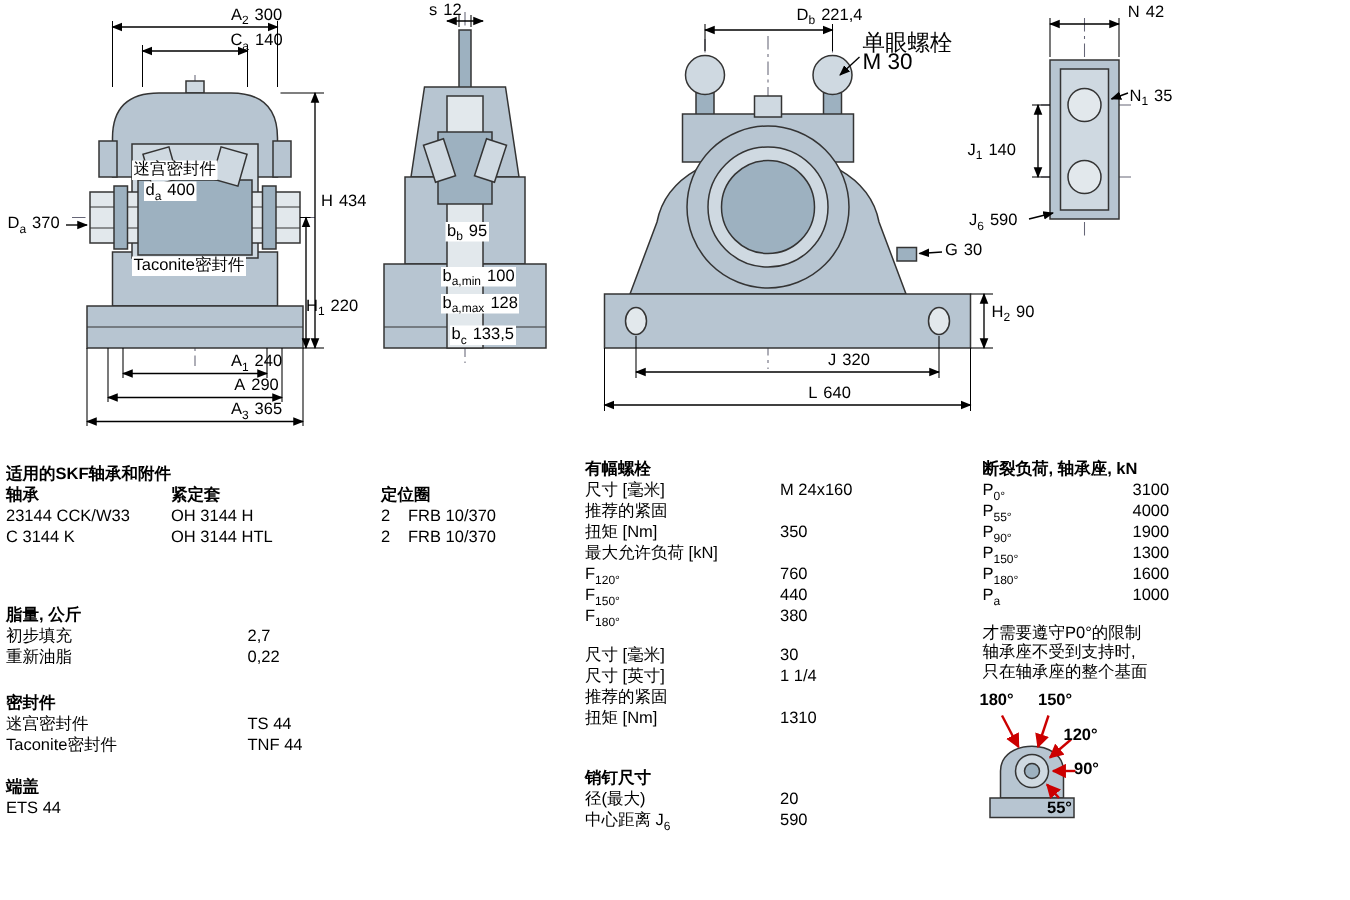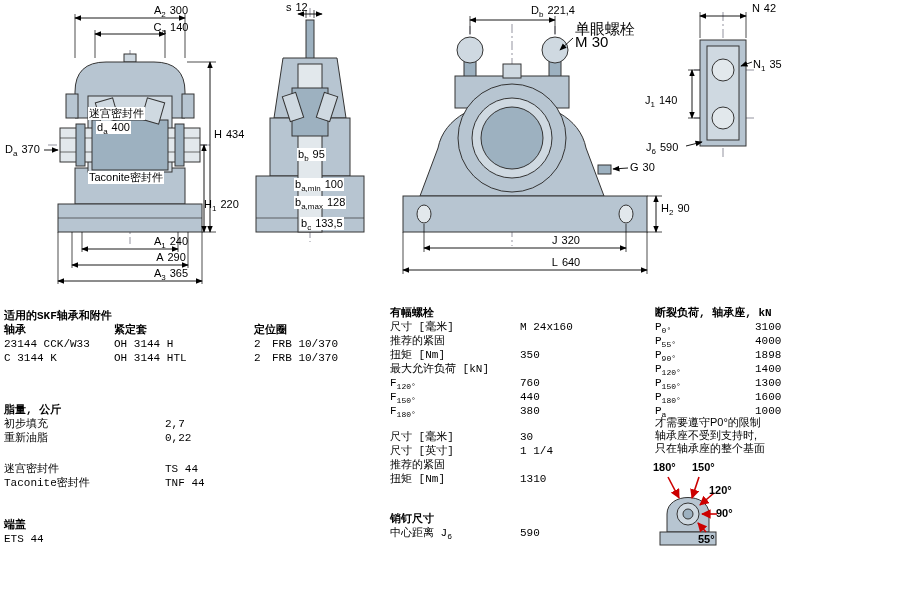--- a/index.html
+++ b/index.html
@@ -18,21 +18,21 @@
   .thin{stroke:#343434;stroke-width:.7;fill:none}
   .red{stroke:#c00;stroke-width:1.6;fill:none}
   
   .dim { position:absolute; font-size:11px; line-height:13px; white-space:nowrap; z-index:2; }
   .dim .v { margin-left:4px; }
   .dim.center { transform:translateX(-50%);margin-left:41px; }
   .dim.box { background:#fff; padding:0 1px; }
   sub.s { font-size:8px; line-height:0; }
   .twoline { position:absolute; font-size:15px; line-height:13px; z-index:2; white-space:nowrap; }
   .sec { position:absolute; font-size:11px; line-height:14px; z-index:2; }
-  .row { height:14px; position:relative; white-space:nowrap;font-family:Liberation Mono, monospace; }
+  .row { height:14px; position:relative; white-space:nowrap; }
   .row .val { position:absolute; top:0; }
   .title { font-weight:bold; }
   .bold { font-weight:bold; }
   .note { font-size:11px; line-height:13px; z-index:2; position:absolute; }
   .note div { height:13px; white-space:nowrap; }
   .angle { position:absolute; font-size:11px; font-weight:bold; z-index:3; white-space:nowrap; }
 </style>
 </head>
 <body>
 
@@ -191,21 +191,21 @@
 <div class="dim box" style="left:294px;top:178px"><span>b</span><sub class="s">a,min</sub><span class="v">100</span></div>
 <div class="dim box" style="left:294px;top:196px"><span>b</span><sub class="s">a,max</sub><span class="v">128</span></div>
 <div class="dim box" style="left:300px;top:217px"><span>b</span><sub class="s">c</sub><span class="v">133,5</span></div>
 
 <div class="dim center" style="left:512px;top:4px"><span>D</span><sub class="s">b</sub><span class="v">221,4</span></div>
 <div class="twoline" style="left:575px;top:22px">
   <div>单眼螺栓</div>
   <div>M 30</div>
 </div>
 <div class="dim center" style="left:525px;top:234px"><span>J</span><sub class="s"></sub><span class="v">320</span></div>
-<div class="dim center" style="left:525px;top:256px"><span>L</span><sub class="s"></sub><span class="v">640</span></div>
+<div class="dim center" style="left:512px;top:256px"><span>L</span><sub class="s"></sub><span class="v">640</span></div>
 <div class="dim" style="left:630px;top:161px"><span>G</span><sub class="s"></sub><span class="v">30</span></div>
 <div class="dim" style="left:661px;top:202px"><span>H</span><sub class="s">2</sub><span class="v">90</span></div>
 
 <div class="dim center" style="left:723px;top:2px"><span>N</span><sub class="s"></sub><span class="v">42</span></div>
 <div class="dim" style="left:753px;top:58px"><span>N</span><sub class="s">1</sub><span class="v">35</span></div>
 <div class="dim" style="left:645px;top:94px"><span>J</span><sub class="s">1</sub><span class="v">140</span></div>
 <div class="dim" style="left:646px;top:141px"><span>J</span><sub class="s">6</sub><span class="v">590</span></div>
 
 <div class="sec" style="left:4px;top:309px;width:370px">
   <div class="row title">适用的SKF轴承和附件</div>
@@ -228,20 +228,21 @@
   </div>
 </div>
 
 <div class="sec" style="left:4px;top:403px;width:240px">
   <div class="row title">脂量, 公斤</div>
   <div class="row"><span>初步填充</span><span class="val" style="left:161px">2,7</span></div>
   <div class="row"><span>重新油脂</span><span class="val" style="left:161px">0,22</span></div>
 </div>
 
 <div class="sec" style="left:4px;top:462px;width:240px">
+  <div class="row title">密封件</div>
   <div class="row"><span>迷宫密封件</span><span class="val" style="left:161px">TS 44</span></div>
   <div class="row"><span>Taconite密封件</span><span class="val" style="left:161px">TNF 44</span></div>
 </div>
 
 <div class="sec" style="left:4px;top:518px;width:240px">
   <div class="row title">端盖</div>
   <div class="row"><span>ETS 44</span></div>
 </div>
 
 <div class="sec" style="left:390px;top:306px;width:260px">
@@ -257,29 +258,29 @@
 
 <div class="sec" style="left:390px;top:430px;width:260px">
   <div class="row"><span>尺寸 [毫米]</span><span class="val" style="left:130px">30</span></div>
   <div class="row"><span>尺寸 [英寸]</span><span class="val" style="left:130px">1 1/4</span></div>
   <div class="row"><span>推荐的紧固</span></div>
   <div class="row"><span>扭矩 [Nm]</span><span class="val" style="left:130px">1310</span></div>
 </div>
 
 <div class="sec" style="left:390px;top:512px;width:260px">
   <div class="row title">销钉尺寸</div>
+  <div class="row"><span>径(最大)</span><span class="val" style="left:130px">20</span></div>
   <div class="row"><span>中心距离 J</span><sub class="s">6</sub><span class="val" style="left:130px">590</span></div>
 </div>
 
 <div class="sec" style="left:655px;top:306px;width:240px">
   <div class="row title">断裂负荷, 轴承座, kN</div>
   <div class="row"><span>P</span><sub class="s">0°</sub><span class="val" style="left:100px">3100</span></div>
   <div class="row"><span>P</span><sub class="s">55°</sub><span class="val" style="left:100px">4000</span></div>
-  <div class="row"><span>P</span><sub class="s">90°</sub><span class="val" style="left:100px">1898</span></div>
-  <div class="row"><span>P</span><sub class="s">120°</sub><span class="val" style="left:100px">1400</span></div>
+  <div class="row"><span>P</span><sub class="s">90°</sub><span class="val" style="left:100px">1900</span></div>
   <div class="row"><span>P</span><sub class="s">150°</sub><span class="val" style="left:100px">1300</span></div>
   <div class="row"><span>P</span><sub class="s">180°</sub><span class="val" style="left:100px">1600</span></div>
   <div class="row"><span>P</span><sub class="s">a</sub><span class="val" style="left:100px">1000</span></div>
 </div>
 
 <div class="note" style="left:655px;top:416px;width:150px">
   <div>才需要遵守P0°的限制</div>
   <div>轴承座不受到支持时,</div>
   <div>只在轴承座的整个基面</div>
 </div>

